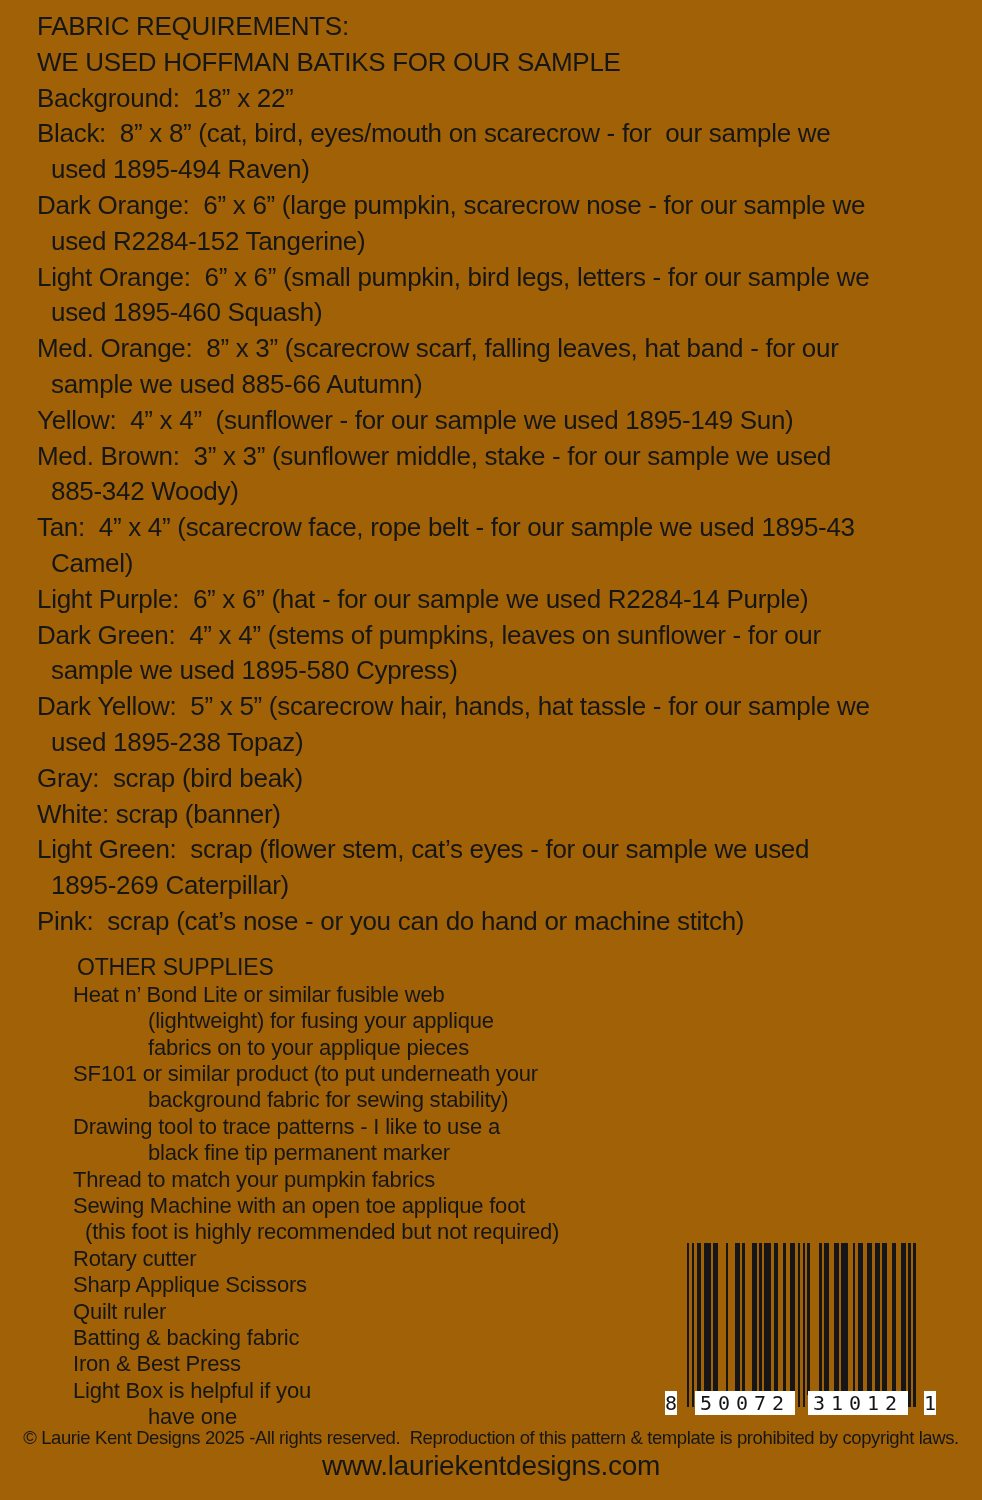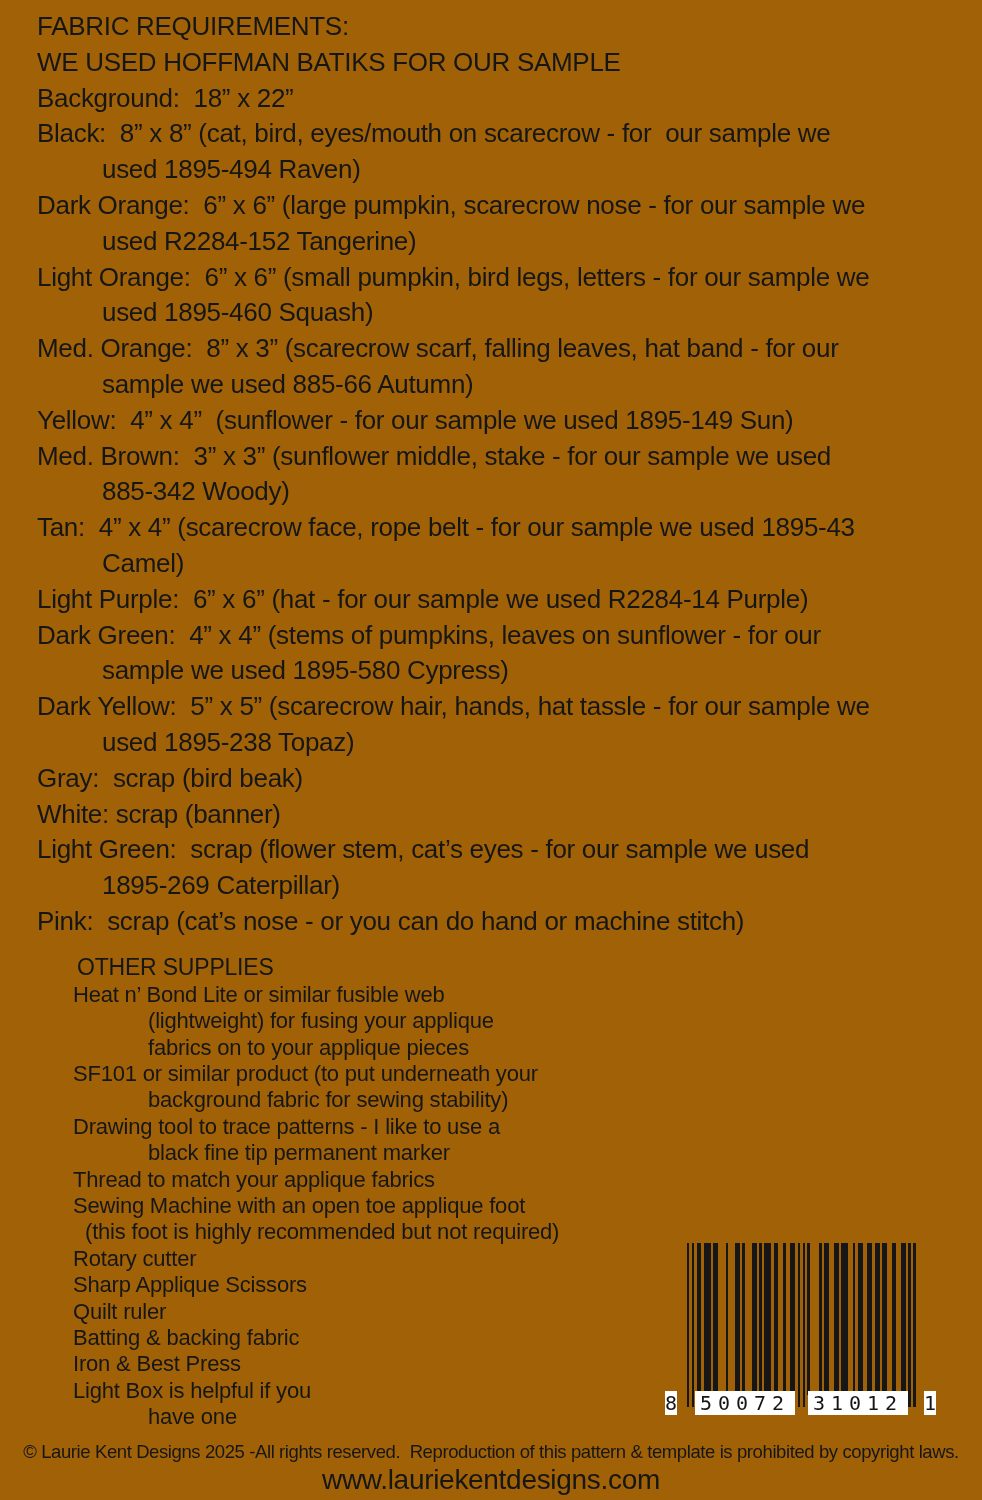--- a/index.html
+++ b/index.html
@@ -14,21 +14,21 @@
   }
   
   .fabric { padding-top:9px; }
   .fabric .line {
     margin-left:37px;
     font-size:26px;
     line-height:35.8px;
     letter-spacing:-0.3px;
     white-space:pre;
   }
-  .fabric .line.ind { margin-left:102px; }
+  .fabric .line.ind { margin-left:51px; }
 
   
   .supplies { margin-top:12px;margin-left:35px; }
   .supplies .heading {
     margin-left:42px;
     font-size:23px;
     line-height:30px;
     letter-spacing:-0.2px;
     white-space:pre;
   }
@@ -59,21 +59,21 @@
     font-size:20px;
     color:#161616;
     background:#ffffff;
   }
   .bc-lead  { left:-22px; bottom:-8px; }
   .bc-left  { left:8px;  width:100px; bottom:-8px; text-align:center; letter-spacing:6px; }
   .bc-right { left:121px; width:100px; bottom:-8px; text-align:center; letter-spacing:6px; }
   .bc-trail { right:-18px; bottom:-8px; }
 
   
-  .footer { position:absolute; left:0; right:0; bottom:4px; text-align:center; }
+  .footer { position:absolute; left:0; right:0; bottom:18px; text-align:center; }
   .footer .copyright {
     font-size:18.5px;
     line-height:23px;
     letter-spacing:-0.4px;
     white-space:pre;
   }
   .footer .website {
     font-size:28px;
     line-height:33px;
     letter-spacing:-0.3px;
@@ -115,21 +115,21 @@
 
   <div class="supplies">
     <div class="heading">OTHER SUPPLIES</div>
     <div class="sline">Heat n’ Bond Lite or similar fusible web</div>
     <div class="sline ind">(lightweight) for fusing your applique</div>
     <div class="sline ind">fabrics on to your applique pieces</div>
     <div class="sline">SF101 or similar product (to put underneath your</div>
     <div class="sline ind">background fabric for sewing stability)</div>
     <div class="sline">Drawing tool to trace patterns - I like to use a</div>
     <div class="sline ind">black fine tip permanent marker</div>
-    <div class="sline">Thread to match your applique fabrics</div>
+    <div class="sline">Thread to match your pumpkin fabrics</div>
     <div class="sline">Sewing Machine with an open toe applique foot</div>
     <div class="sline ind-sm">(this foot is highly recommended but not required)</div>
     <div class="sline">Rotary cutter</div>
     <div class="sline">Sharp Applique Scissors</div>
     <div class="sline">Quilt ruler</div>
     <div class="sline">Batting &amp; backing fabric</div>
     <div class="sline">Iron &amp; Best Press</div>
     <div class="sline">Light Box is helpful if you</div>
     <div class="sline ind">have one</div>
   </div>

